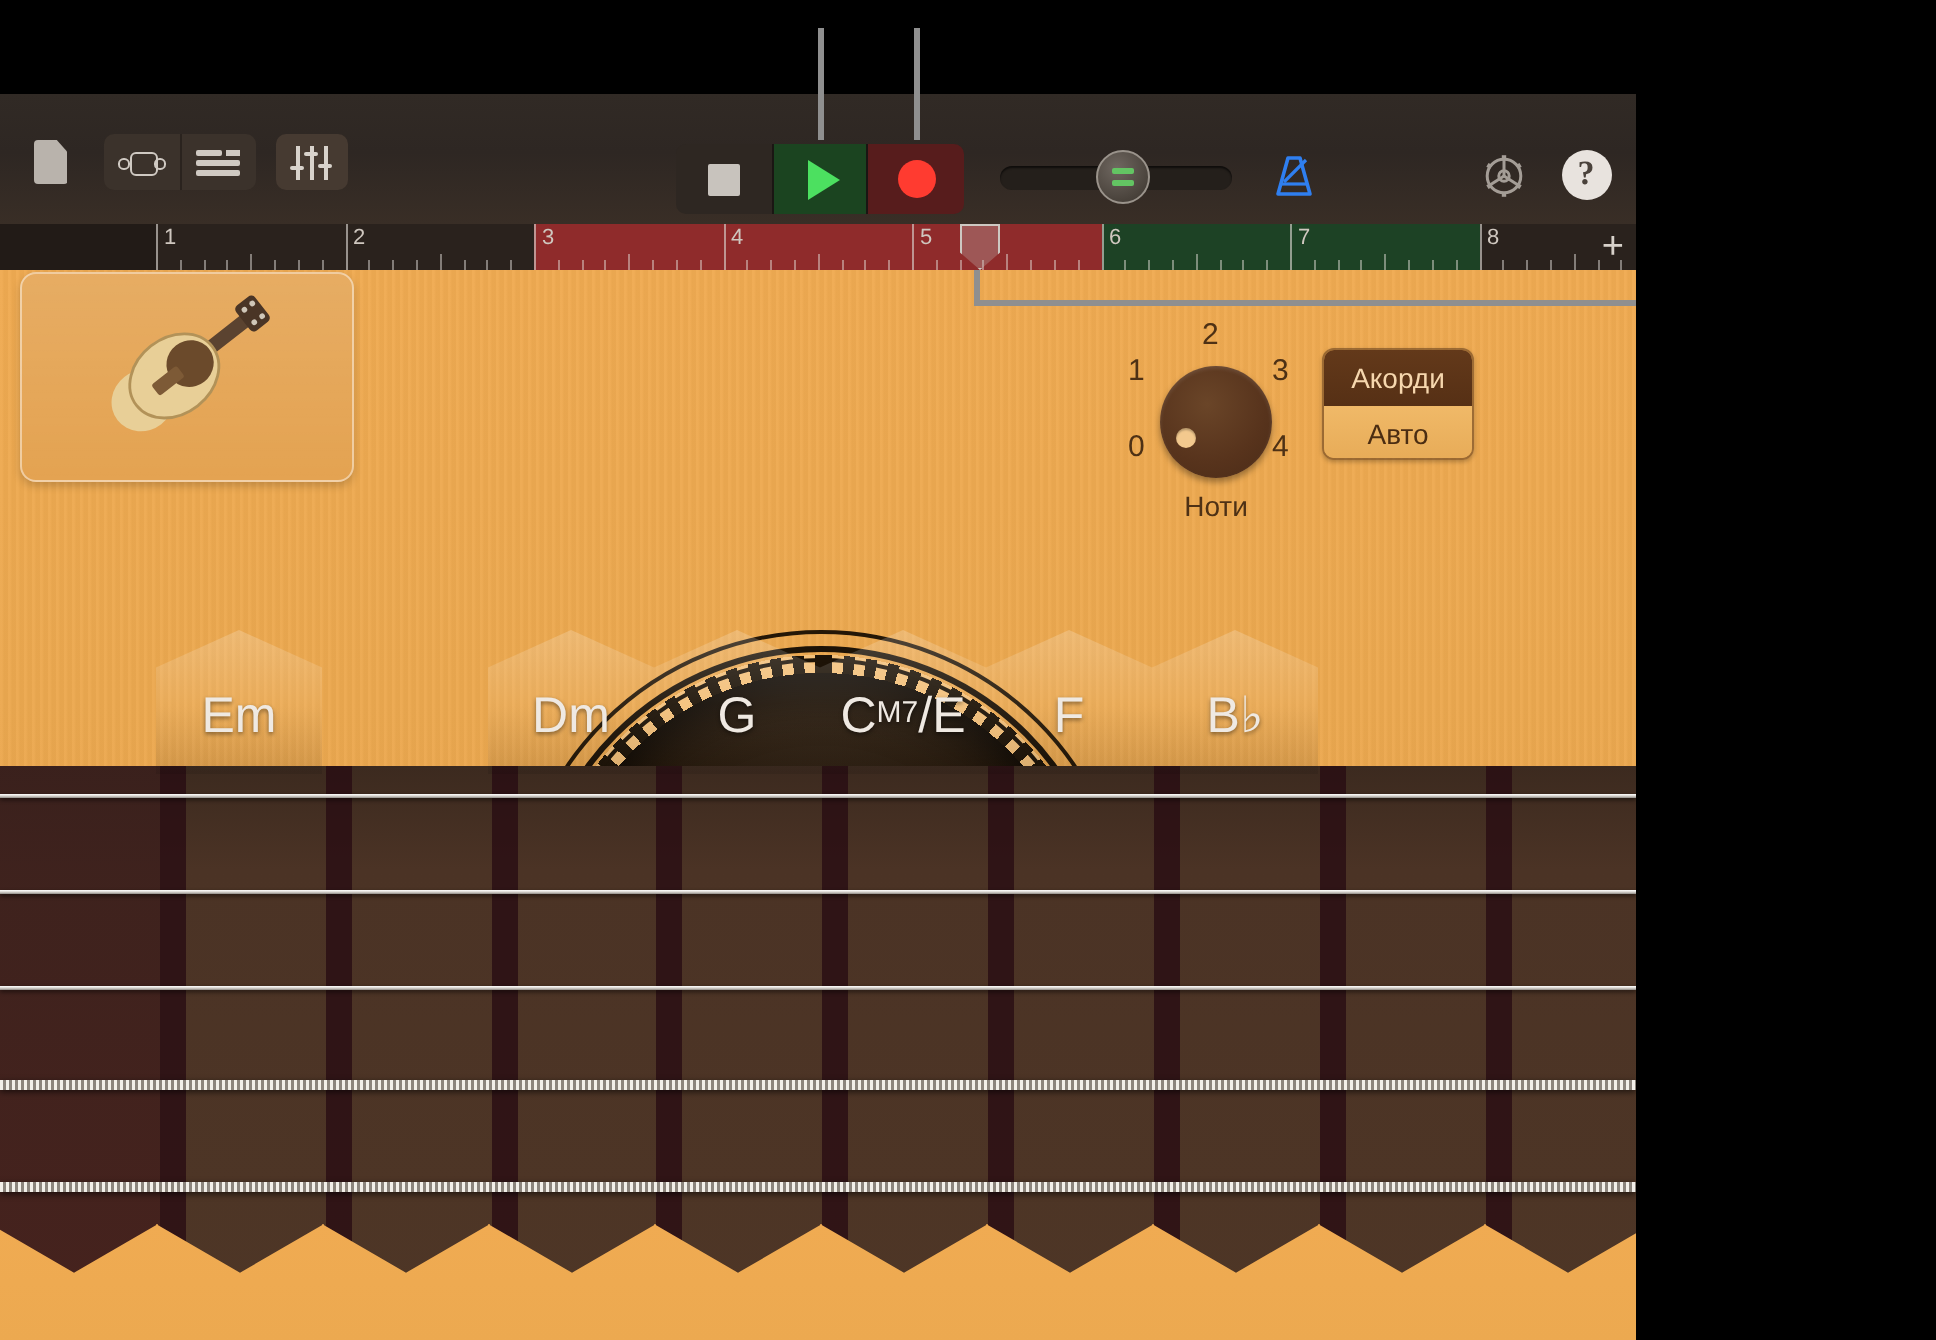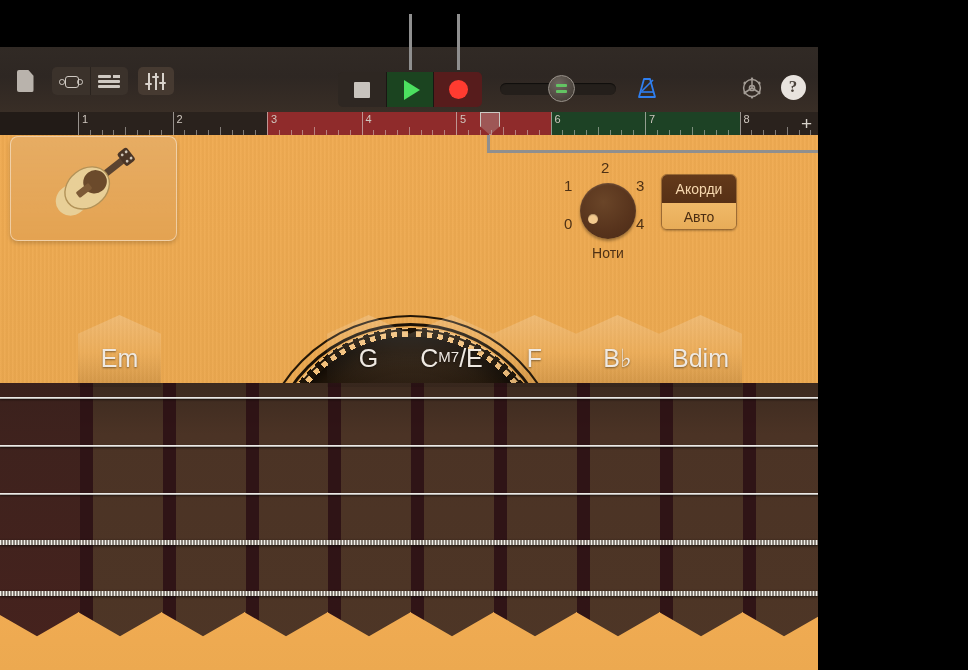--- a/index.html
+++ b/index.html
@@ -815,32 +815,32 @@
             <div class="notch" style="left: 659px;"></div>
             <div class="notch" style="left: 742px;"></div>
             <div class="notch" style="left: -5px;"></div>
           </div>
       </div>
 
       <div id="chord-strip">
           <div class="chord" style="left: 78px; text-align: right;">
             <div class="lbl">Em</div>
           </div>
+          <div class="chord" style="left: 244px;">
+            <div class="lbl">Dm</div>
+          </div>
           <div class="chord" style="left: 327px;">
             <div class="lbl">G</div>
           </div>
           <div class="chord" style="left: 410px;">
             <div class="lbl">C<sup>M7</sup>/E</div>
           </div>
           <div class="chord" style="left: 493px;">
             <div class="lbl">F</div>
           </div>
           <div class="chord" style="left: 576px;">
             <div class="lbl">B♭</div>
-          </div>
-          <div class="chord" style="left: 659px;">
-            <div class="lbl">Bdim</div>
           </div>
         </div>
 
     </div>
   </div>
 </div>
 
 </body></html>

